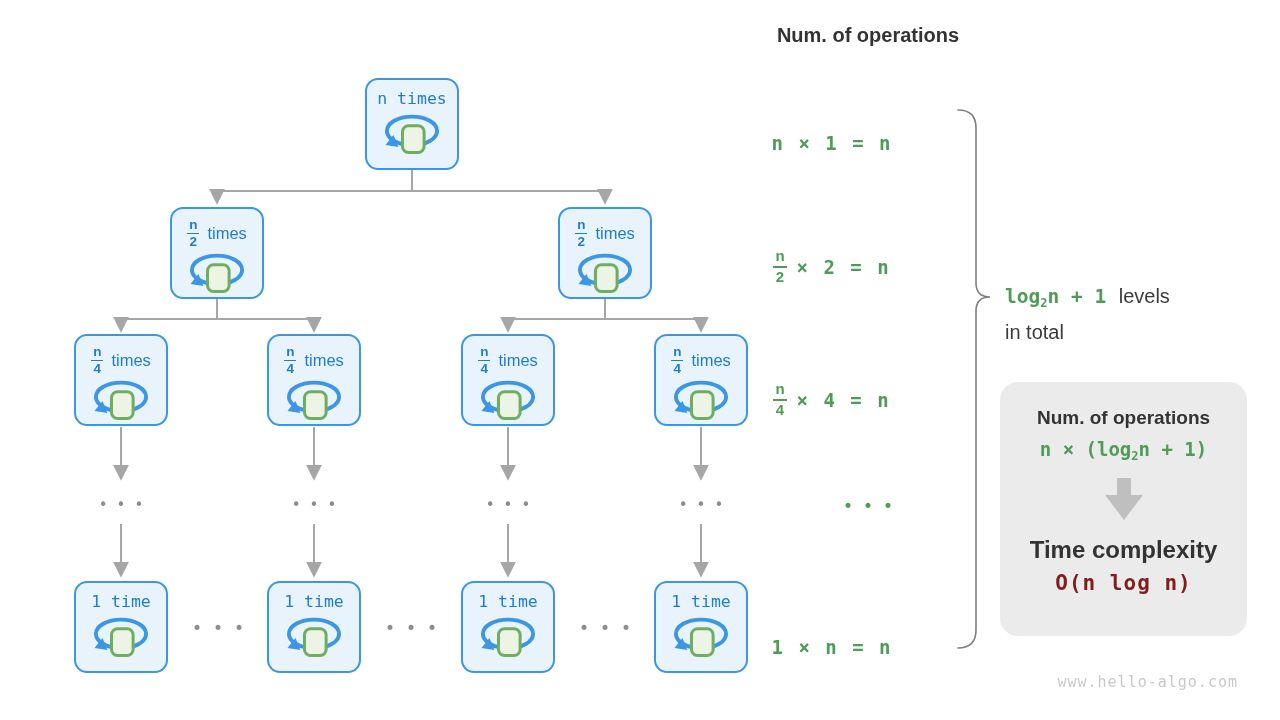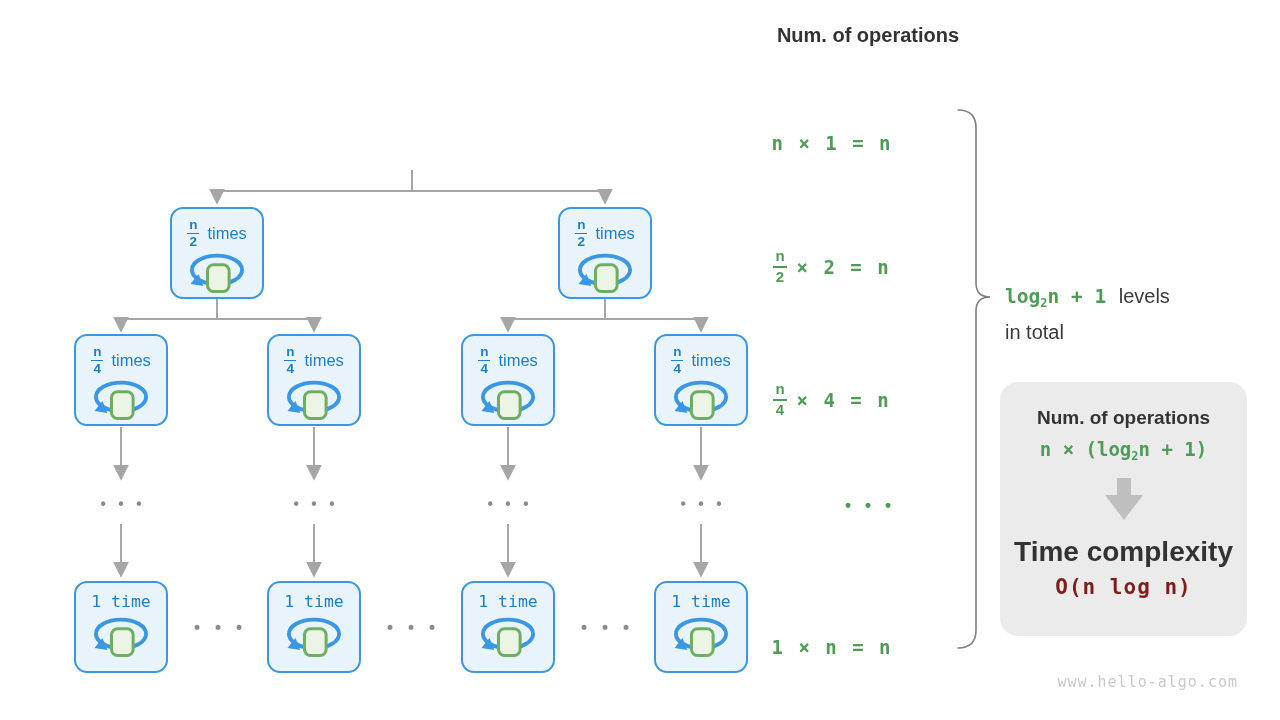--- a/index.html
+++ b/index.html
@@ -64,21 +64,21 @@
   sub.small { font-size:12px; vertical-align:-4px; }
 
   
   .panel {
     position:absolute; left:1000px; top:382px; width:247px; height:254px;
     background:#ebebeb; border-radius:18px; box-sizing:border-box;
     display:flex; flex-direction:column; align-items:center; padding-top:25px;
   }
   .panel-title { font-size:19px; font-weight:bold; color:#333; }
   .panel-formula { margin-top:9px; font-size:19px;text-align:right; }
-  .panel-subtitle { margin-top:16px; font-size:28px; font-weight:bold; color:#333; }
+  .panel-subtitle { margin-top:16px; font-size:24px; font-weight:bold; color:#333; }
   .panel-complexity {
     margin-top:7px; color:#7f1d1d; font-family:"DejaVu Sans Mono", monospace;
     font-weight:bold; font-size:21px; letter-spacing:1px;
   }
   .block-arrow { margin-top:15px; }
 
   .watermark {
     position:absolute; right:42px; top:673px; color:#c9c9c9;
     font-family:"DejaVu Sans Mono", monospace; font-size:15px; letter-spacing:1px;
   }
@@ -127,20 +127,26 @@
       <path d="M508,427 V476" marker-end="url(#arrow)"></path>
       <path d="M701,427 V476" marker-end="url(#arrow)"></path>
 
       <path d="M121,524 V573" marker-end="url(#arrow)"></path>
       <path d="M314,524 V573" marker-end="url(#arrow)"></path>
       <path d="M508,524 V573" marker-end="url(#arrow)"></path>
       <path d="M701,524 V573" marker-end="url(#arrow)"></path>
     </g>
   </svg>
 
+  <div class="node" style="left:365px;top:78px">
+    <div class="node-label-mono">n times</div>
+    <svg class="loop-svg" width="66" height="45" viewBox="0 0 76 52">
+        <use href="#loop-glyph"></use>
+      </svg>
+  </div>
 
   <div class="node" style="left:170px;top:207px">
     <div class="frac-label">
       <span class="frac">
         <span class="num">n</span>
         <span class="den">2</span>
       </span>
       <span class="suffix">times</span>
     </div>
     <svg class="loop-svg" width="66" height="45" viewBox="0 0 76 52">

